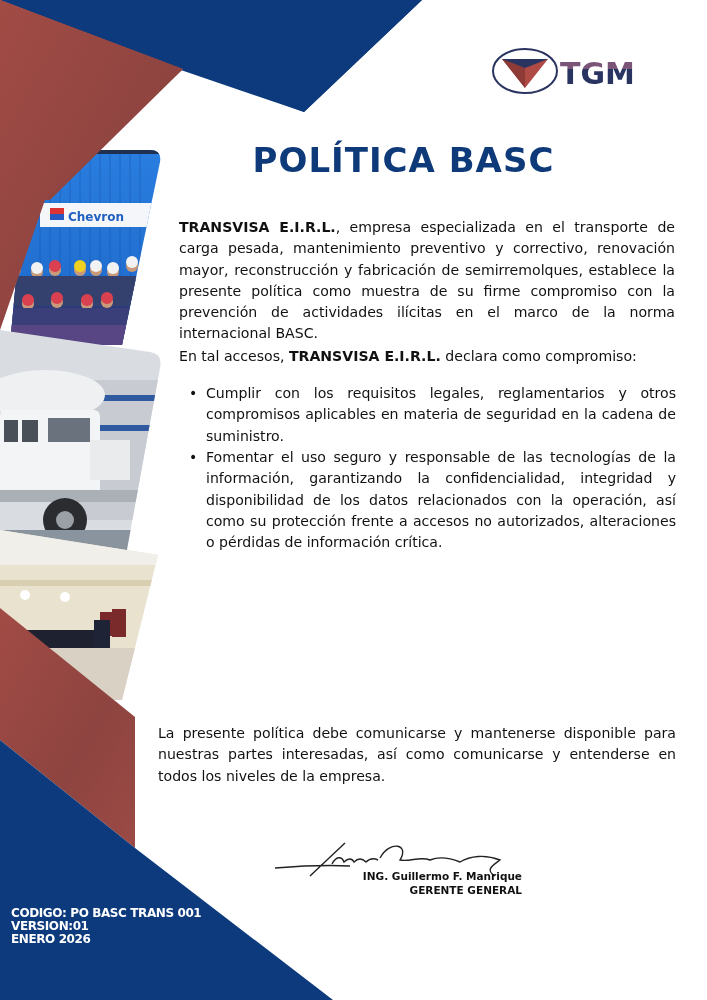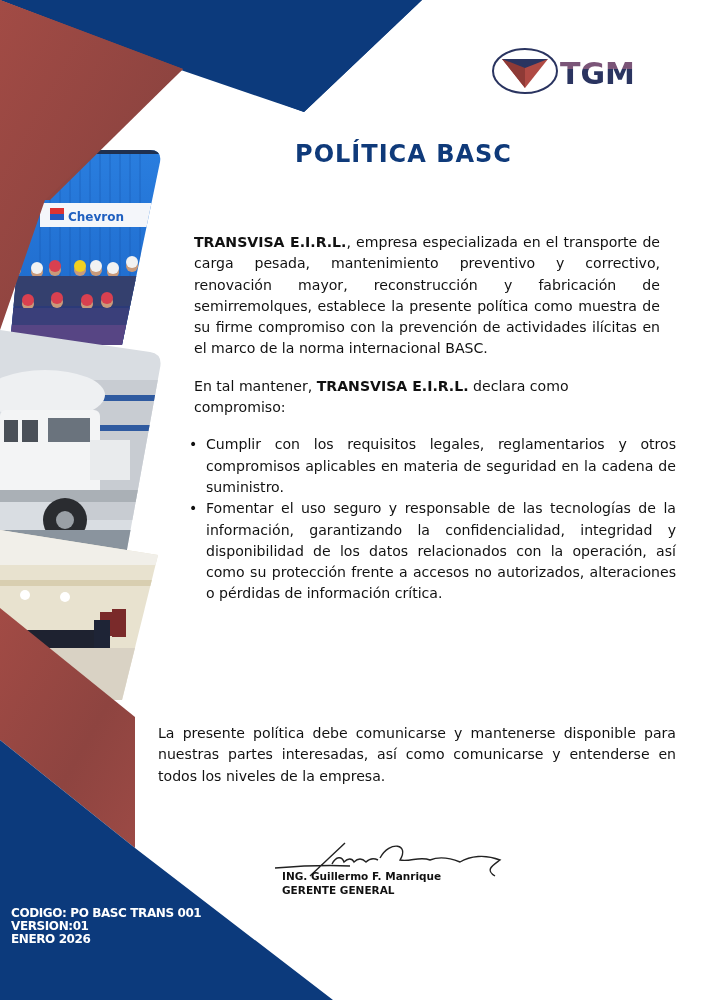--- a/index.html
+++ b/index.html
@@ -1,28 +1,28 @@
 <!DOCTYPE html>
 <html><head>
 <meta charset="utf-8">
 <style>
   html, body { margin:0; padding:0; }
   body { width:707px; height:1000px; position:relative; overflow:hidden; background:#ffffff; font-family:"DejaVu Sans", sans-serif; }
   .deco { position:absolute; left:0; top:0; width:707px; height:1000px; }
   .logo { position:absolute; left:490px; top:44px; width:190px; height:54px; }
-  .title { position:absolute; left:0; top:140px; width:707px; padding-left:100px; box-sizing:border-box; text-align:center; font-family:"DejaVu Sans", sans-serif; font-weight:bold; font-size:24px; color:#0f3a7a; letter-spacing:1px; }
+  .title { position:absolute; left:0; top:140px; width:707px; padding-left:100px; box-sizing:border-box; text-align:center; font-family:"DejaVu Sans", sans-serif; font-weight:bold; font-size:34px; color:#0f3a7a; letter-spacing:1px; }
   .content { position:absolute; left:178px; top:216px; width:498px; font-family:"DejaVu Sans", sans-serif; font-size:14.1px; line-height:21.3px; color:#111; }
-  .content p { margin:16px; text-align:justify; }
+  .content p { margin:1px; text-align:justify; }
   .content b { font-weight:bold; }
   .bullets { list-style:none; margin:16px 0 0 0; padding:0 0 0 28px; }
   .bullets li { position:relative; text-align:justify; margin:0; }
   .bullets li::before { content:"•"; position:absolute; left:-17px; top:0; font-size:14px; }
   .closing { position:absolute; left:158px; top:723px; width:518px; font-family:"DejaVu Sans", sans-serif; font-size:14.1px; line-height:21.3px; color:#111; text-align:justify; }
   .signature { position:absolute; left:270px; top:838px; width:240px; height:40px; }
-  .signer { position:absolute; left:282px; top:869px; width:240px; text-align:left; font-family:"DejaVu Sans", sans-serif; font-weight:bold; font-size:10.5px; line-height:14px; color:#111; }
+  .signer { position:absolute; left:282px; top:869px; width:240px; text-align:right; font-family:"DejaVu Sans", sans-serif; font-weight:bold; font-size:10.5px; line-height:14px; color:#111; }
   .codes { position:absolute; left:11px; top:907px; font-family:"DejaVu Sans", sans-serif; font-weight:bold; font-size:12px; line-height:13px; color:#ffffff; letter-spacing:-0.4px; }
 </style>
 </head>
 <body>
 
 <svg class="deco" viewBox="0 0 707 1000" xmlns="http://www.w3.org/2000/svg">
   <defs>
     <linearGradient id="sky" x1="0" y1="0" x2="0" y2="1">
       <stop offset="0" stop-color="#2a7fe0"></stop>
       <stop offset="1" stop-color="#1c66c8"></stop>
@@ -144,21 +144,21 @@
   <polygon points="12,15 35,15 35,44" fill="#8e3a36"></polygon>
   <polygon points="12,15 58,15 35,24" fill="#2a3460"></polygon>
   <text x="70" y="40" font-family="DejaVu Sans, sans-serif" font-weight="bold" font-size="30" fill="#2a3460">TGM</text>
   <rect x="70" y="10" width="115" height="15" fill="#b04a44" opacity="0.55" style="mix-blend-mode:screen"></rect>
 </svg>
 
 <div class="title">POLÍTICA BASC</div>
 
 <div class="content">
   <p><b>TRANSVISA E.I.R.L.</b><span>, empresa especializada en el transporte de carga pesada, mantenimiento preventivo y correctivo, renovación mayor, reconstrucción y fabricación de semirremolques, establece la presente política como muestra de su firme compromiso con la prevención de actividades ilícitas en el marco de la norma internacional BASC.</span></p>
-  <p style="text-align:left;"><span>En tal mantener, </span><b>TRANSVISA E.I.R.L.</b><span> declara como compromiso:</span></p>
+  <p style="text-align:left;"><span>En tal accesos, </span><b>TRANSVISA E.I.R.L.</b><span> declara como compromiso:</span></p>
   <ul class="bullets">
     <li>Cumplir con los requisitos legales, reglamentarios y otros compromisos aplicables en materia de seguridad en la cadena de suministro.</li>
     <li>Fomentar el uso seguro y responsable de las tecnologías de la información, garantizando la confidencialidad, integridad y disponibilidad de los datos relacionados con la operación, así como su protección frente a accesos no autorizados, alteraciones o pérdidas de información crítica.</li>
   </ul>
 </div>
 
 <p class="closing" style="margin:0;">La presente política debe comunicarse y mantenerse disponible para nuestras partes interesadas, así como comunicarse y entenderse en todos los niveles de la empresa.</p>
 
 <svg class="signature" viewBox="0 0 240 40" xmlns="http://www.w3.org/2000/svg">
   <path d="M5,30 C30,28 60,27 80,28 M40,38 L75,5 M62,26 C66,18 72,18 74,24 C78,20 82,20 84,24 C88,20 92,20 96,24 C100,20 104,20 108,22 M110,20 C120,2 140,6 130,22 C140,24 150,18 160,22 C170,18 180,20 190,24 C200,18 215,16 230,22 C222,28 215,32 225,38" fill="none" stroke="#222" stroke-width="1.4"></path>

